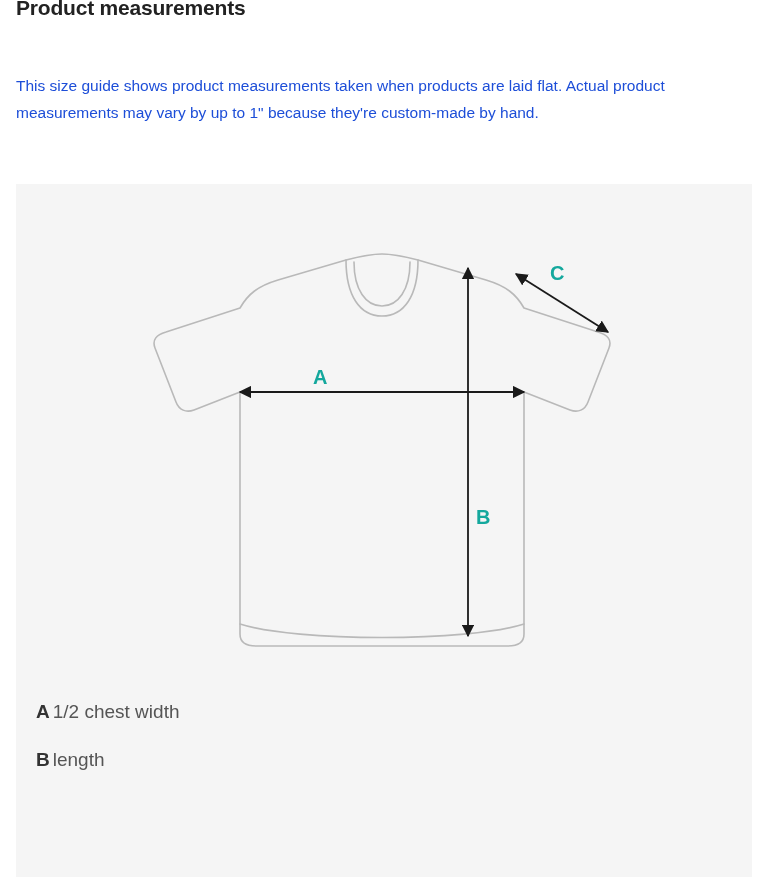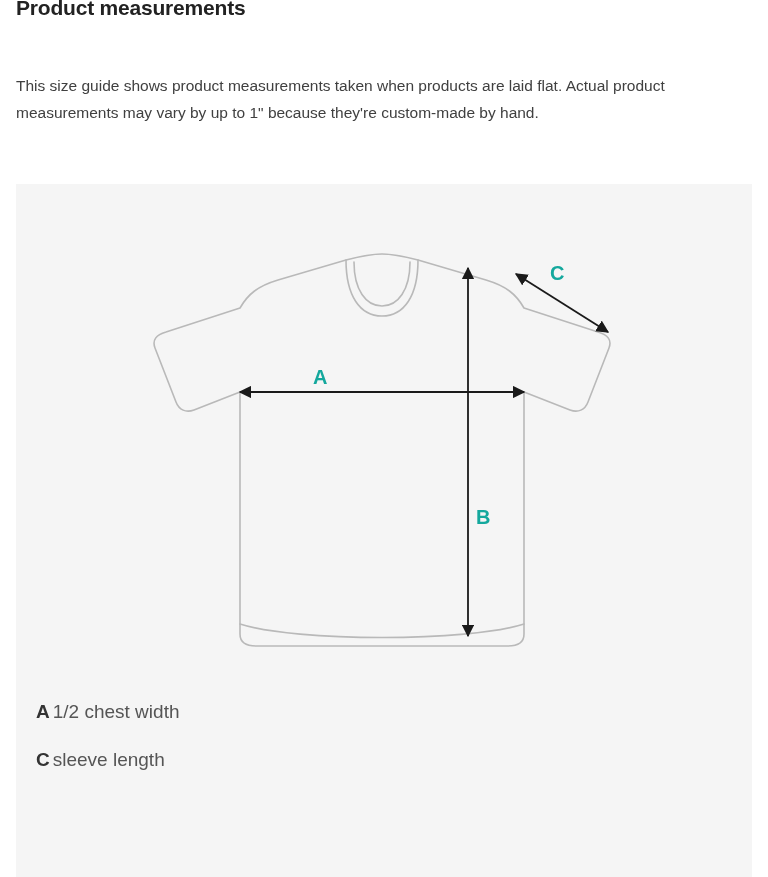--- a/index.html
+++ b/index.html
@@ -31,21 +31,21 @@
     top: -4px;
     left: 0;
   }
   .intro {
     position: absolute;
     top: 56px;
     left: 16px;
     width: 734px;
     font-size: 15.5px;
     line-height: 27px;
-    color: #404040;
+    color: #1d4ed8;
   }
   .panel {
     position: absolute;
     top: 184px;
     left: 16px;
     width: 736px;
     height: 693px;
     background: #f5f5f5;
   }
   .figure {
@@ -139,18 +139,18 @@
       <text class="teal" x="297" y="200" font-family="Liberation Sans, sans-serif" font-size="20" font-weight="bold">A</text>
       <text class="teal" x="460" y="340" font-family="Liberation Sans, sans-serif" font-size="20" font-weight="bold">B</text>
       <text class="teal" x="534" y="96" font-family="Liberation Sans, sans-serif" font-size="20" font-weight="bold">C</text>
     </svg>
 
     <div class="legend">
       <div class="legend-item">
         <span class="key">A</span><span>1/2 chest width</span>
       </div>
       <div class="legend-item">
-        <span class="key">C</span><span>sleeve length</span>
+        <span class="key">B</span><span>length</span>
       </div>
     </div>
 
   </div>
 </div>
 
 </body></html>

